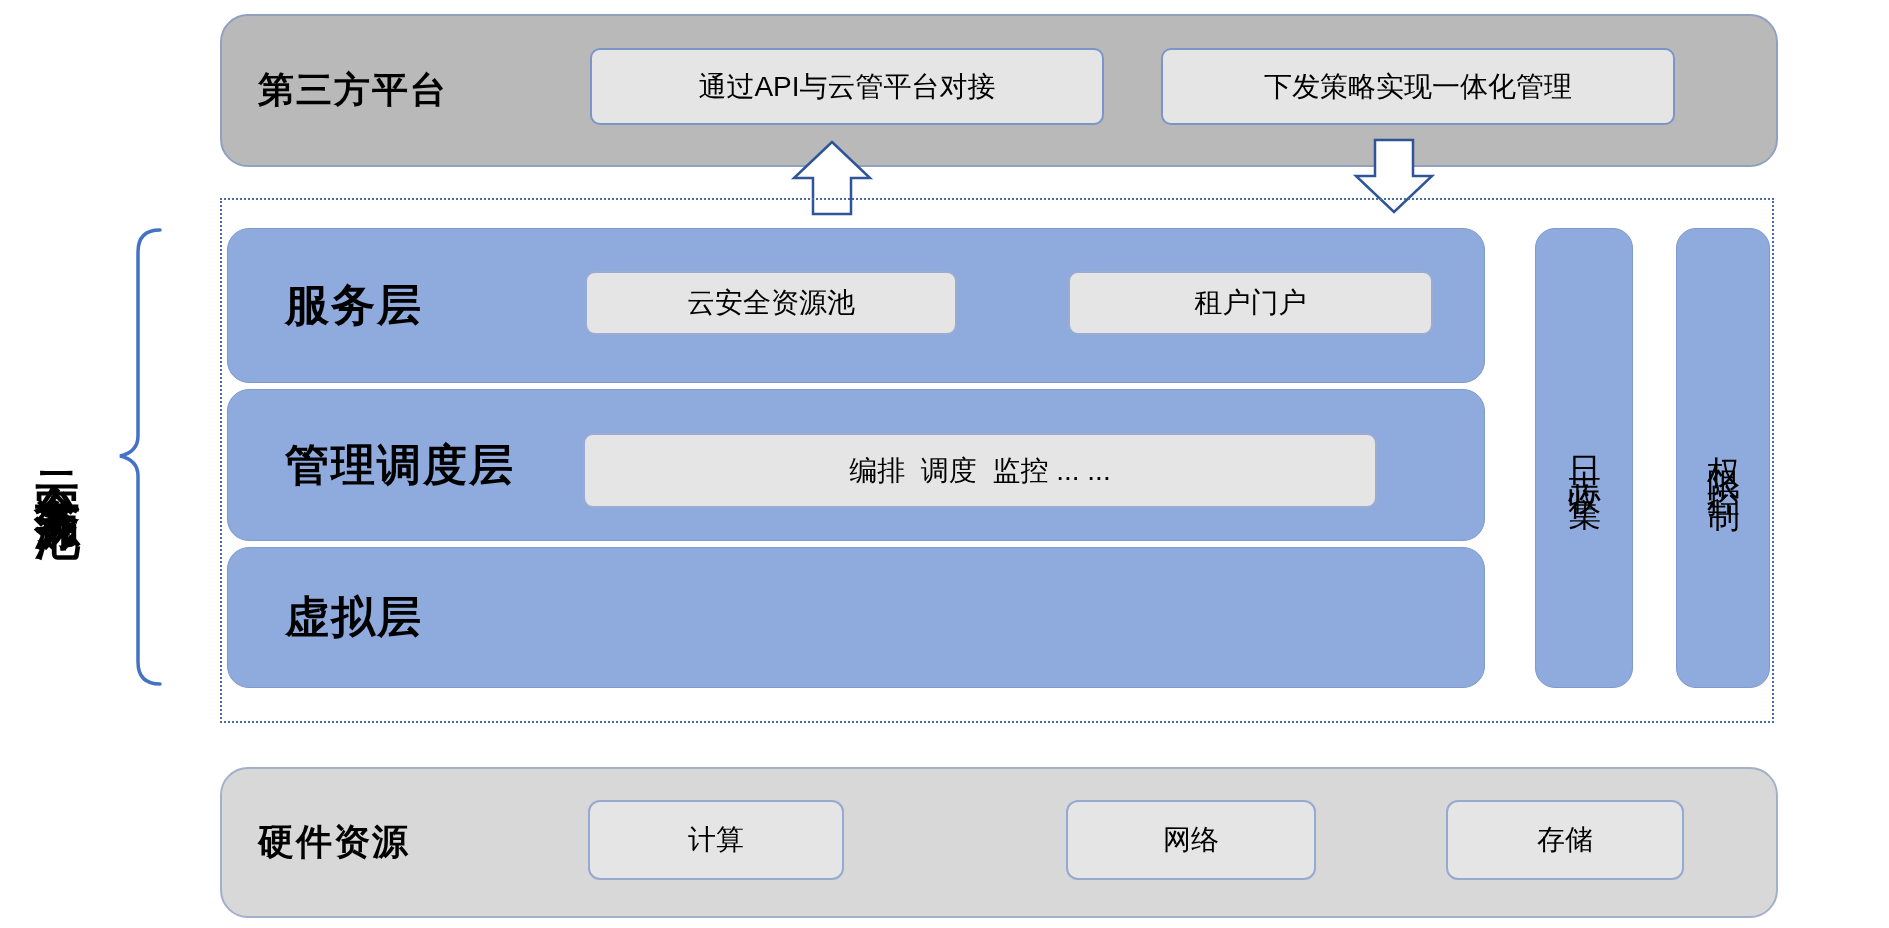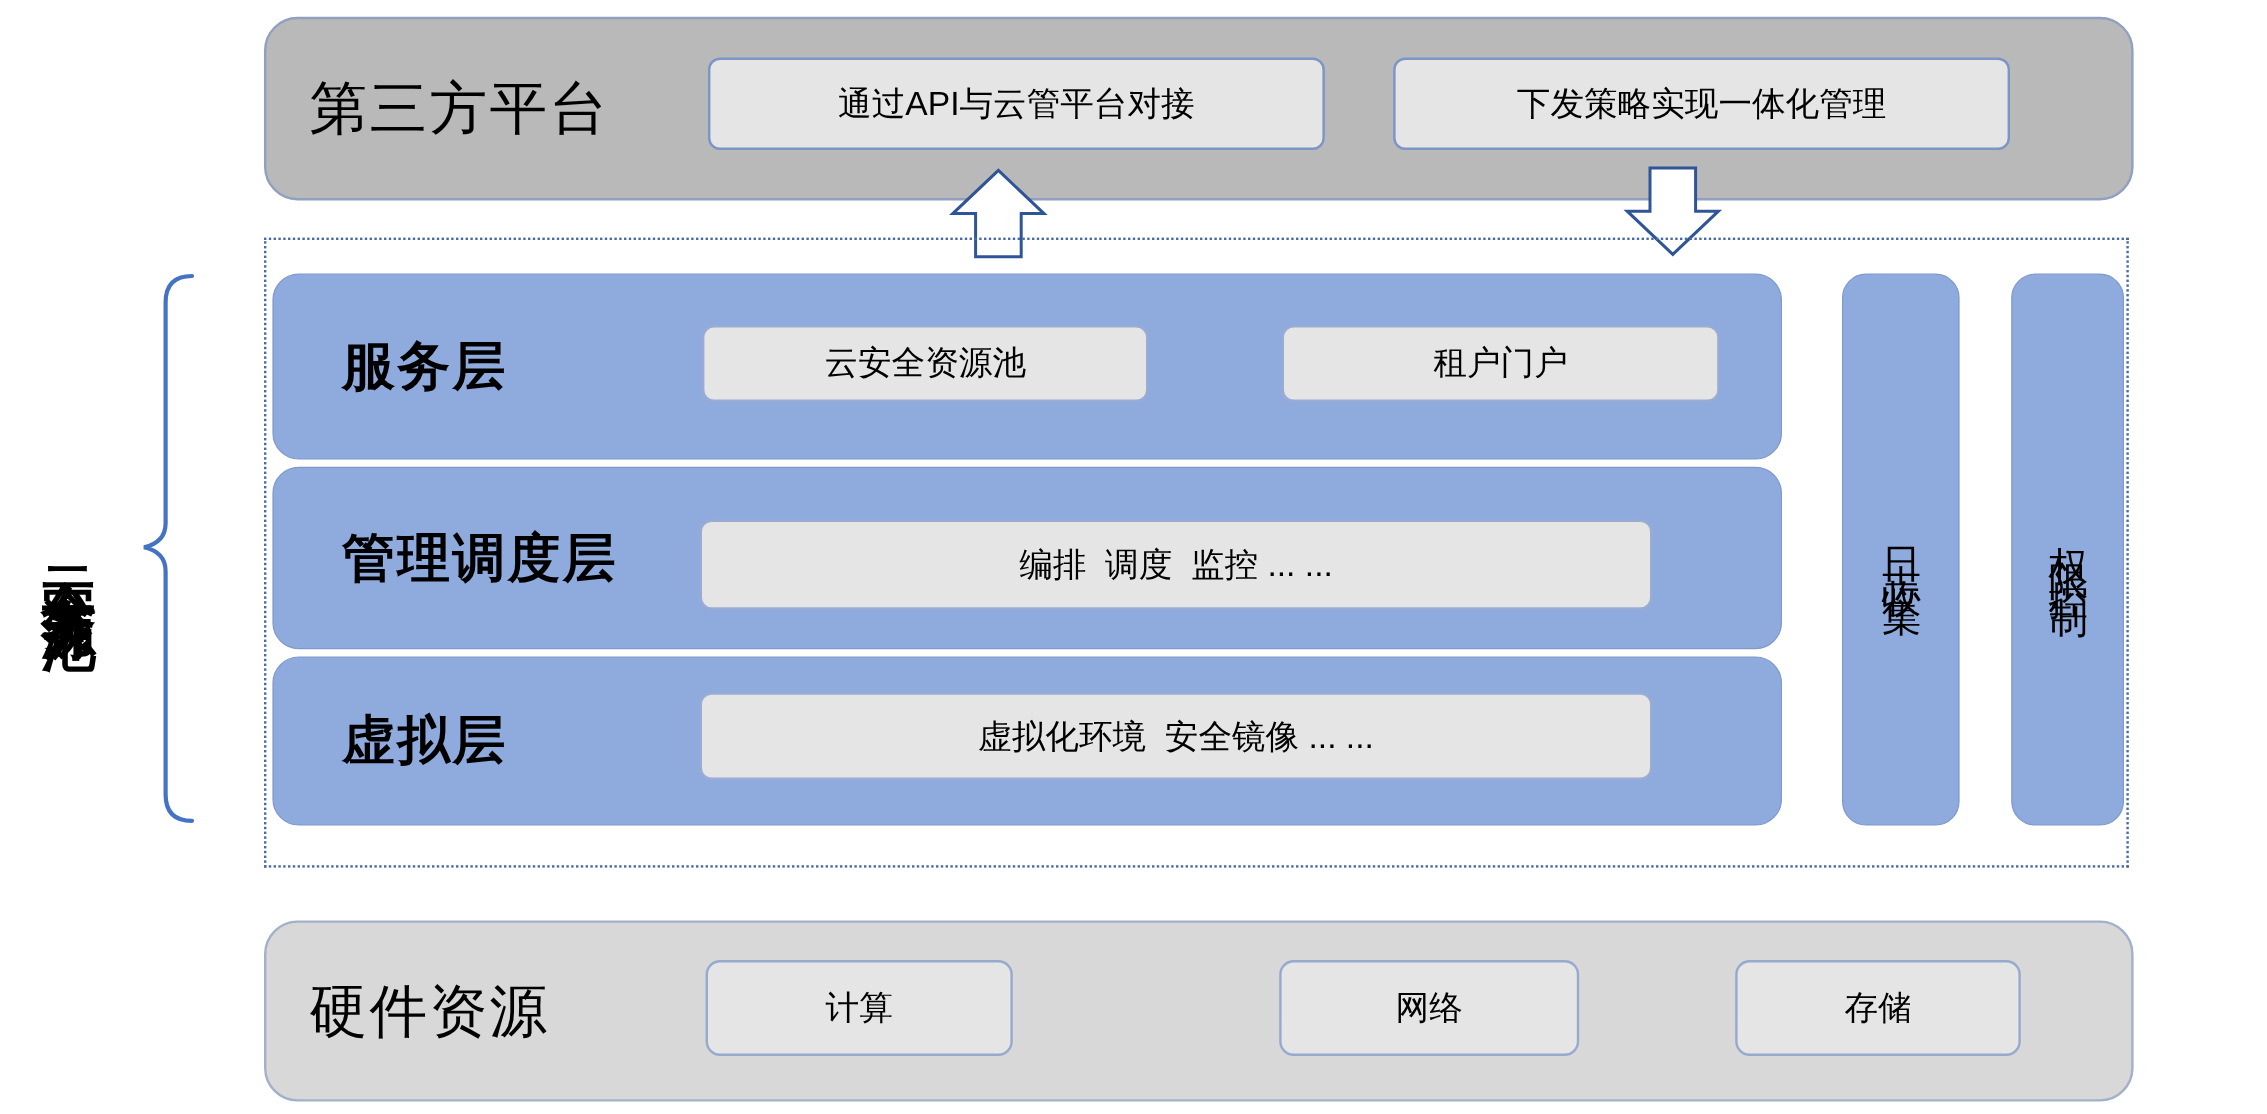--- a/index.html
+++ b/index.html
@@ -21,21 +21,21 @@
   }
   #top-panel{
     left:220px;top:14px;width:1558px;height:153px;
     background:#b9b9b9;border:2px solid #8fa0c0;
   }
   #hw-panel{
     left:220px;top:767px;width:1558px;height:151px;
     background:#d8d8d8;border:2px solid #a3b0ca;
   }
   .section-label{
-    font-size:48px;font-weight:400;letter-spacing:2px;white-space:nowrap;
+    font-size:36px;font-weight:700;letter-spacing:2px;white-space:nowrap;
   }
   #top-label{left:258px;top:14px;height:153px;display:flex;align-items:center;}
   #hw-label{left:258px;top:767px;height:151px;display:flex;align-items:center;}
 
   
   .white-box{
     background:#e5e5e5;
     box-sizing:border-box;
     border-radius:10px;
     font-size:28px;font-weight:500;
@@ -156,23 +156,20 @@
   </div>
 
   <div class="abs layer" id="layer-2"></div>
   <div class="abs layer-label" id="layer-2-label">管理调度层</div>
   <div class="abs white-box wb-inner flexc" id="orch-box">
     <span>编排  调度  监控 ... ...</span>
   </div>
 
   <div class="abs layer" id="layer-3"></div>
   <div class="abs layer-label" id="layer-3-label">虚拟层</div>
-  <div class="abs white-box wb-inner flexc" id="virt-box">
-    <span>虚拟化环境  安全镜像 ... ...</span>
-  </div>
 
   <div class="abs vbar" id="bar-log">
     <div class="vbar-text">日志收集</div>
   </div>
   <div class="abs vbar" id="bar-perm">
     <div class="vbar-text">权限控制</div>
   </div>
 
   <div class="abs panel-gray" id="hw-panel"></div>
   <div class="abs section-label" id="hw-label">硬件资源</div>

